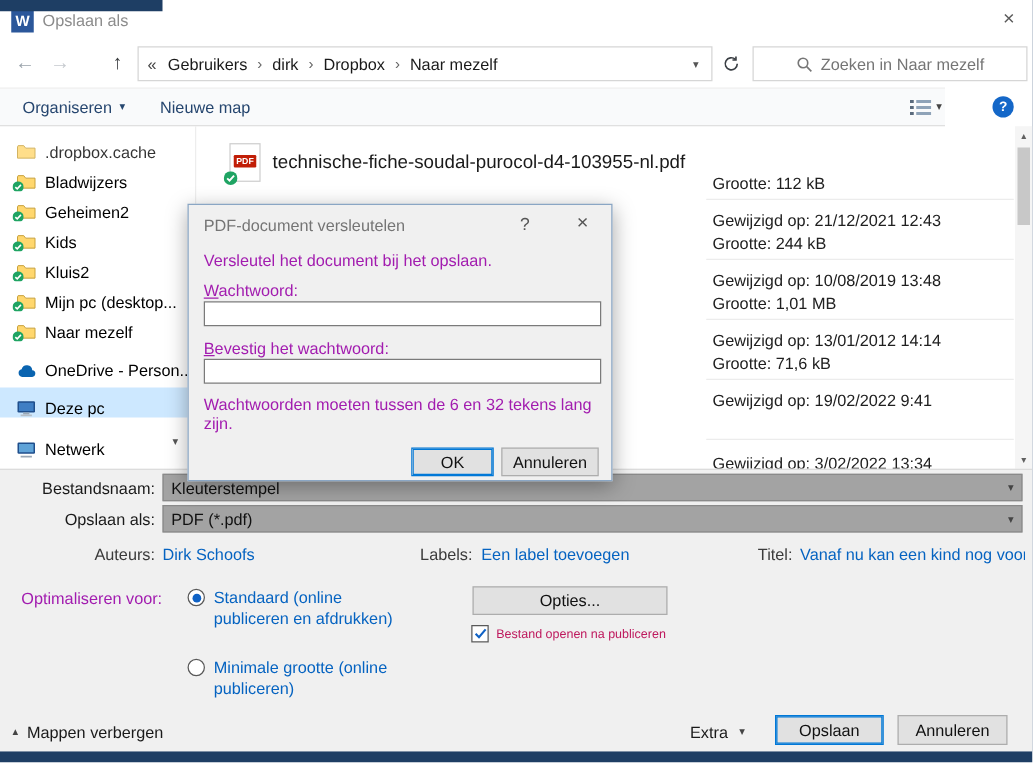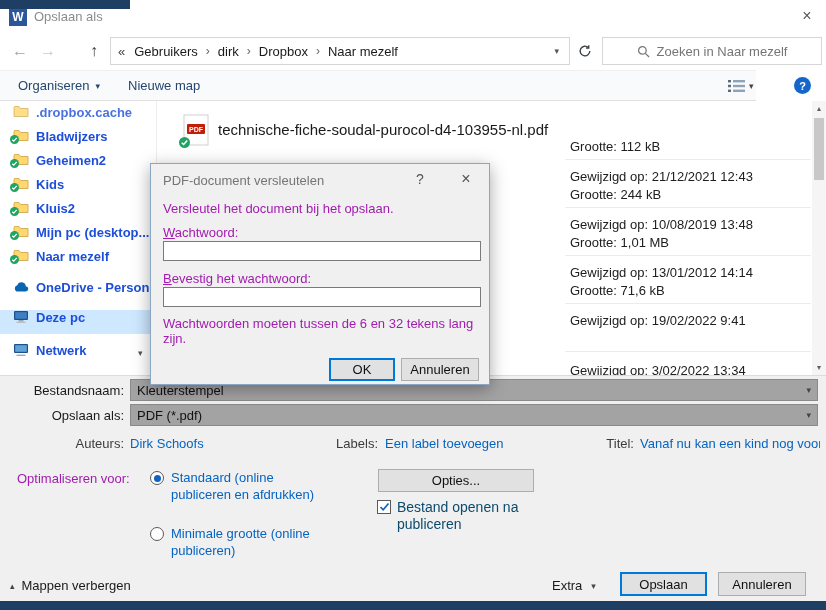--- a/index.html
+++ b/index.html
@@ -22,21 +22,21 @@
   .w-input { background: #fff; border: 1px solid #7a7a7a; width: 100%; height: 100%; font-size: 13px; padding: 0 4px; font-family: inherit; }
   .combo { background: #a3a3a3; border: 1px solid #8a8a8a; display: flex; align-items: center; padding: 0 6px; font-size: 13px; color: #111; }
   .combo .chev { margin-left: auto; color: #444; font-size: 9px; }
   .navbtn { display:flex; align-items:center; justify-content:center; font-size:16px; }
   .bcrumb { border: 1px solid #d6d6d6; background: #fff; display: flex; align-items: center; font-size: 13px; color: #1a1a1a; }
   .bcrumb .sep { color: #666; font-size: 12px; padding: 0 6px; }
   .bcrumb .item { padding: 0 2px; white-space: nowrap; }
   .searchbox { border: 1px solid #d6d6d6; background: #fff; display: flex; align-items: center; justify-content: center; gap: 7px; font-size: 13px; color: #757575; }
   .toolbar { background: #f9fafb; border-top: 1px solid #f0f0f0; border-bottom: 1px solid #e0e0e0; }
   .toolbar .cmd { position: absolute; top: 0; height: 100%; display: flex; align-items: center; gap: 6px; font-size: 13px; color: #26466f; }
-  .side-item { position: absolute; left: 0; width: 156px; height: 24px; display: flex; align-items: flex-start; padding-left: 13px; gap: 7px; font-size: 13px; color: #1d4ed8; white-space: nowrap; overflow: hidden; font-weight: bold; }
+  .side-item { position: absolute; left: 0; width: 156px; height: 24px; display: flex; align-items: flex-end; padding-left: 13px; gap: 7px; font-size: 13px; color: #000000; white-space: nowrap; overflow: hidden; }
   .side-item.sel { background: #cde8ff; }
   .icon-wrap { position: relative; width: 16px; height: 14px; flex: 0 0 auto; }
   .badge { position: absolute; left: -3px; bottom: -4px; }
   .dline { position: absolute; left: 413px; font-size: 13px; color: #202020; white-space: nowrap; }
   .dsep { position: absolute; left: 408px; width: 246px; height: 1px; background: #ececec; }
   .modal {
     position: absolute; left: 150px; top: 163px; width: 340px; height: 222px;
     background: #f0f0f0; border: 1px solid #8aa6c4; box-shadow: 0 4px 16px rgba(0,0,0,.35); z-index: 50;
   }
   .modal .mtitle { position: absolute; left: 12px; top: 9px; font-size: 13px; color: #757575; }
@@ -48,21 +48,21 @@
   .vscroll { position: absolute; left: 812px; top: 101px; width: 14px; height: 274px; background: #f5f5f5; }
   .vscroll .arrow { position: absolute; left: 0; width: 14px; height: 15px; display: flex; align-items: center; justify-content: center; font-size: 8px; color: #606060; }
   .vscroll .thumb { position: absolute; left: 2px; top: 17px; width: 10px; height: 62px; background: #c8c8c8; }
   .wordlogo { width: 18px; height: 18px; background: #2b579a; color: #fff; font-size: 12px; font-weight: bold; display: flex; align-items: center; justify-content: center; }
   .helpcircle { width: 17px; height: 17px; border-radius: 50%; background: #1467c8; color: #fff; font-size: 11px; font-weight: bold; display: flex; align-items: center; justify-content: center; }
   .fname { font-size: 15px; color: #1a1a1a; white-space: nowrap; }
   .bottom { position: absolute; left: 0; top: 375px; width: 826px; height: 226px; background: #f0f0f0; border-top: 1px solid #dcdcdc; }
   .flabel { position: absolute; font-size: 13px; color: #1a1a1a; text-align: right; }
   .rowlabel { font-size: 13px; color: #3b3b3b; }
   .wrapblue { position: absolute; font-size: 13px; color: #0563c1; line-height: 17px; }
-  .wrapblk { position: absolute; font-size: 14px; color: #0c4a6e; line-height: 17px; }
+  .wrapblk { position: absolute; font-size: 10px; color: #be185d; line-height: 17px; }
 </style>
 </head>
 <body>
 
 <div class="stage">
   <div class="app">
 
     <div class="abs wordlogo" style="left:9px; top:8px;">W</div>
     <div class="abs" style="left:34px; top:9px; font-size:13px; color:#8c8c8c;">Opslaan als</div>
     <div class="abs" style="left:792px; top:4px; width:30px; height:24px; display:flex; align-items:center; justify-content:center; color:#5a5a5a; font-size:16px;">

